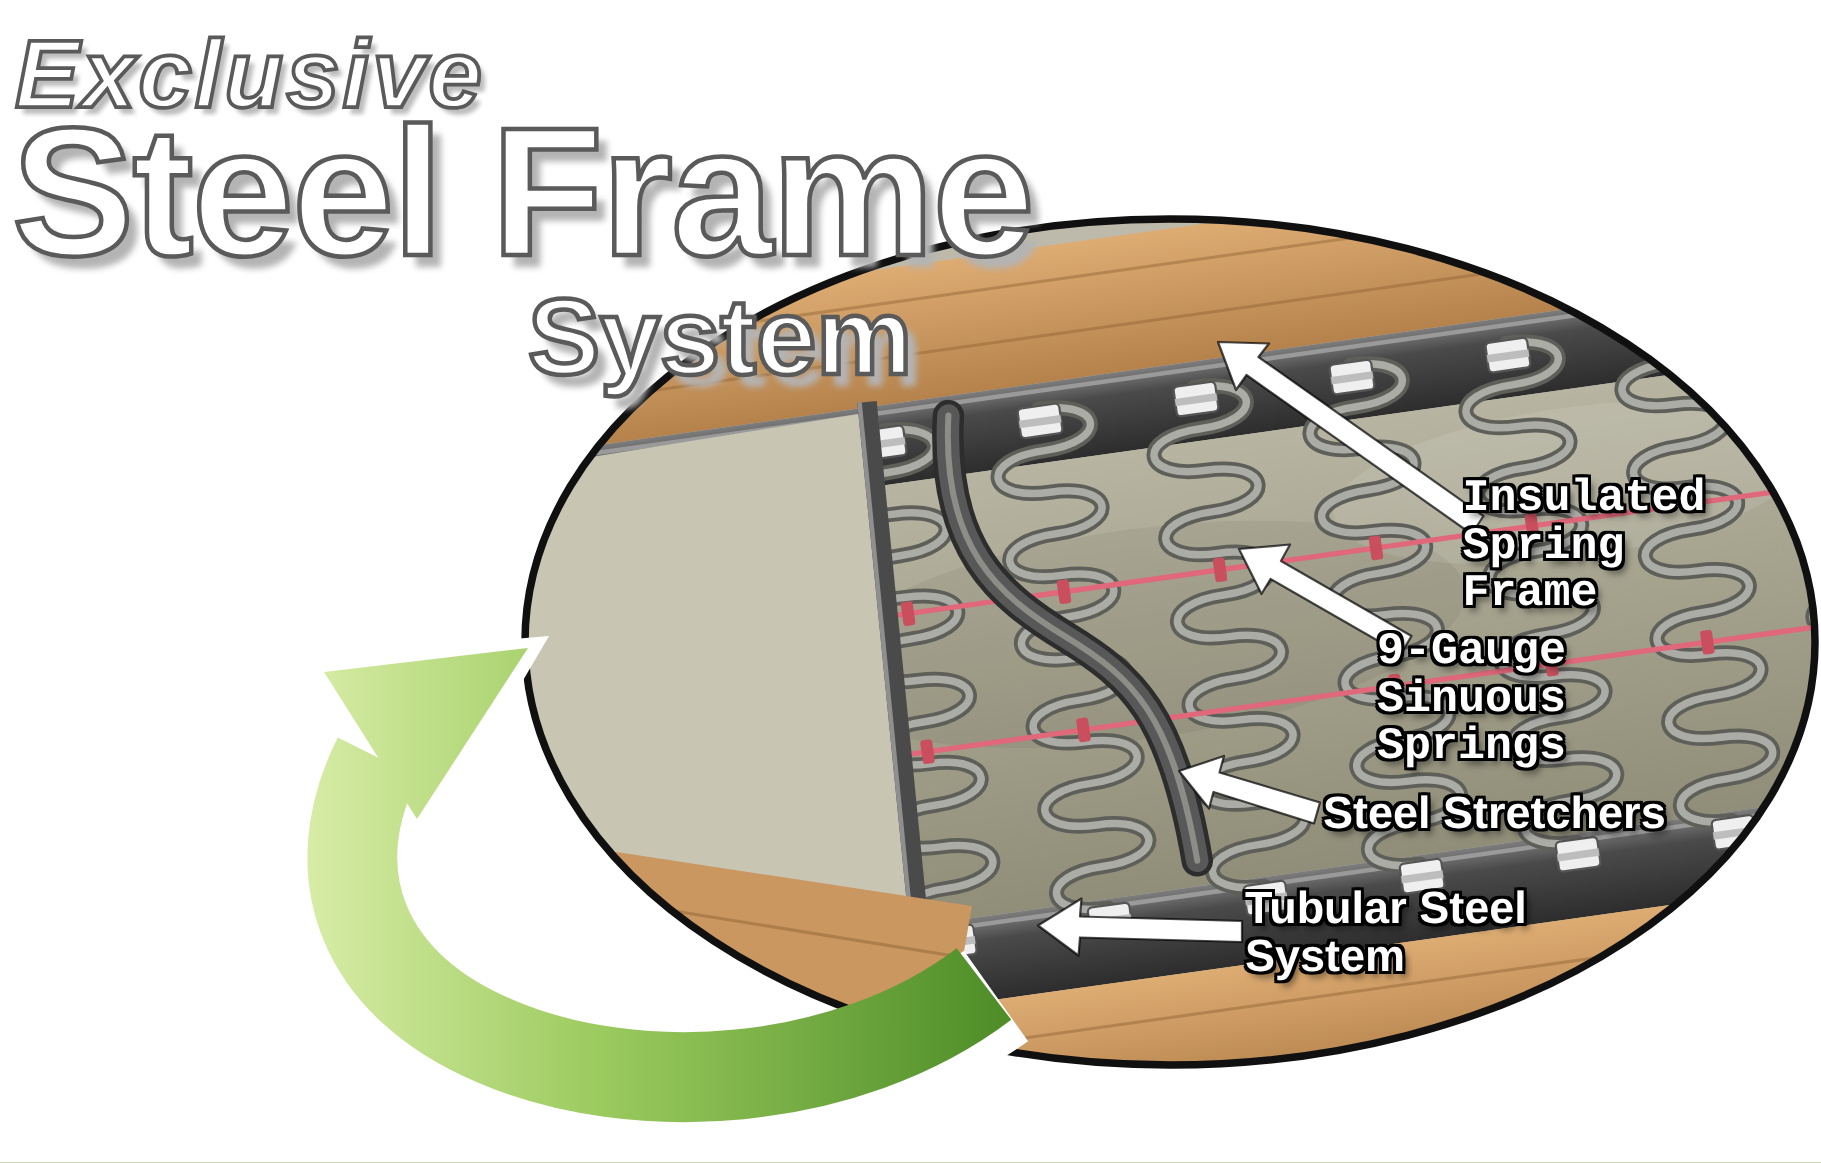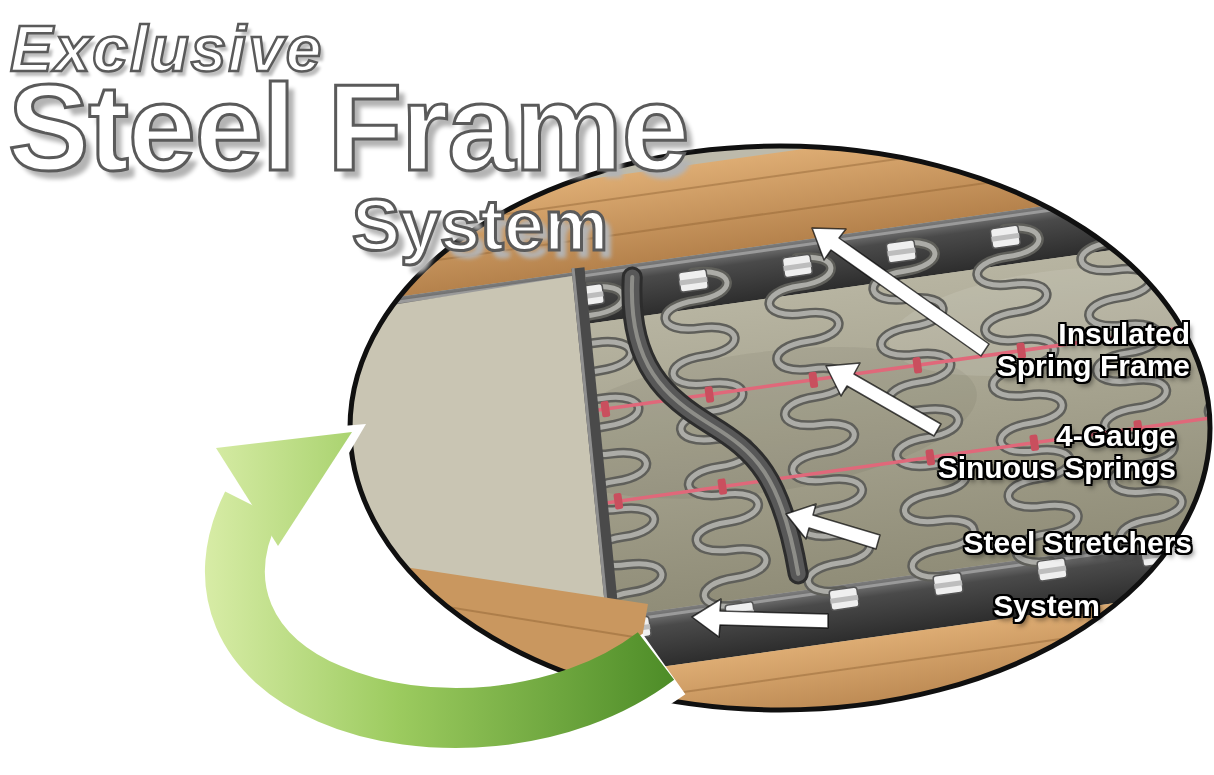--- a/index.html
+++ b/index.html
@@ -24,22 +24,22 @@
     -webkit-text-stroke:3px #5a5a5a;
     text-shadow:7px 8px 4px #b4b4b4;
   }
   .callout{
     position:absolute;z-index:4;color:#ffffff;font-weight:bold;font-size:30px;line-height:1.05;
     text-shadow:
       -2px -2px 0 #000, 2px -2px 0 #000, -2px 2px 0 #000, 2px 2px 0 #000,
       -2px 0 0 #000, 2px 0 0 #000, 0 -2px 0 #000, 0 2px 0 #000,
       3px 4px 5px rgba(0,0,0,.55);
   }
-  .co-center{text-align:right;}
-  .co-left{text-align:right;}
+  .co-center{text-align:left;font-family:Liberation Mono, monospace;}
+  .co-left{text-align:left;}
   .co-spring-clips{left:975px;top:318px;width:215px;}
   .co-sinuous{left:918px;top:420px;width:258px;}
   .co-stretchers{left:882px;top:527px;width:310px;}
   .co-frame{left:830px;top:590px;width:270px;}
 </style>
 </head>
 <body>
 
 <div id="stage">
 
@@ -169,23 +169,24 @@
 
   <div class="headline hl-exclusive">Exclusive</div>
   <div class="headline hl-main">Steel Frame</div>
   <div class="headline hl-sub">System</div>
 
   <div class="callout co-center co-spring-clips">
     <div>Insulated</div>
     <div>Spring Frame</div>
   </div>
   <div class="callout co-center co-sinuous">
-    <div>4-Gauge</div>
+    <div>9-Gauge</div>
     <div>Sinuous Springs</div>
   </div>
   <div class="callout co-left co-stretchers">
     <div>Steel Stretchers</div>
   </div>
   <div class="callout co-left co-frame">
+    <div>Tubular Steel</div>
     <div>System</div>
   </div>
 
 </div>
 
 </body></html>

